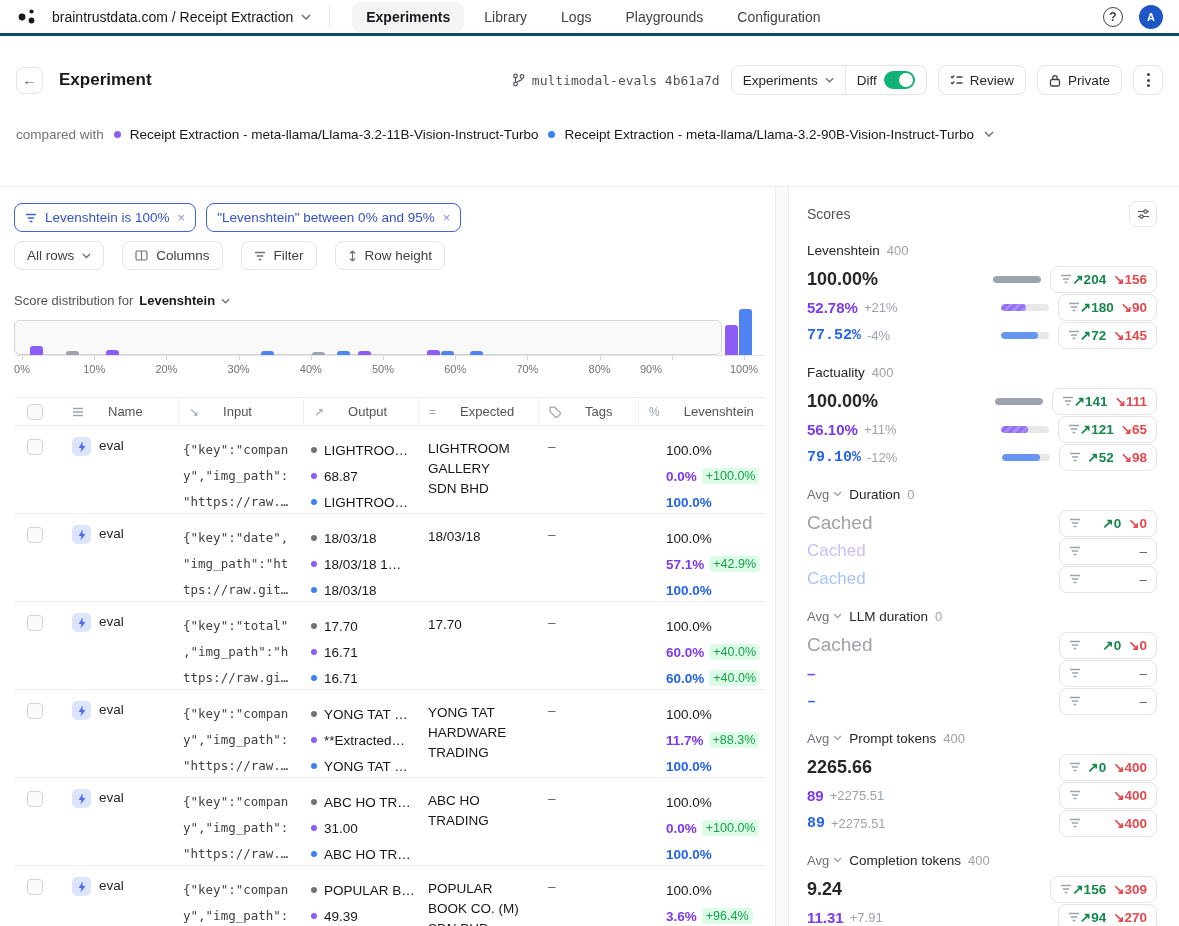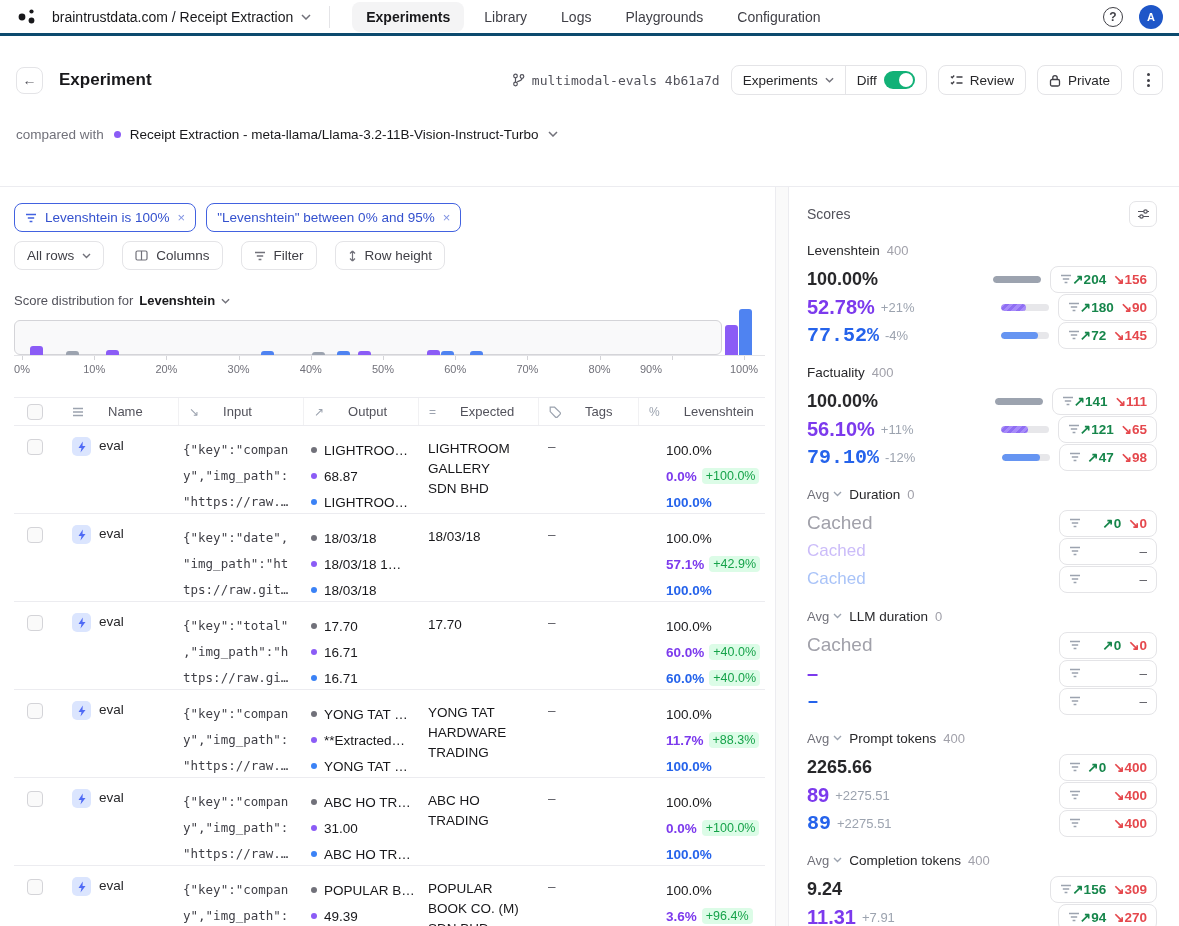--- a/index.html
+++ b/index.html
@@ -106,21 +106,21 @@
   .scorehead { display:flex; align-items:center; justify-content:space-between; margin-bottom:13px; }
   .scoretitle { font-size:14px; color:#52525b; }
   .slidersbtn { width:28px; height:26px; border:1px solid #e4e4e7; border-radius:7px; background:#fff;
     display:flex; align-items:center; justify-content:center; cursor:pointer; }
   .sec { margin-bottom:13px; }
   .sechead { display:flex; align-items:center; gap:7px; height:20px; margin-bottom:5px; font-size:13.5px; }
   .sechead .pref { color:#71717a; font-size:13px; display:flex; align-items:center; gap:4px; cursor:pointer; }
   .sechead .nm { color:#27272a; font-weight:500; }
   .sechead .cnt { color:#a1a1aa; font-size:13px; }
   .srow { display:flex; align-items:center; height:28px; }
-  .sval { font-size:20px; font-weight:700; }
+  .sval { font-size:15px; font-weight:700; }
   .sval.big { font-size:18px; color:#27272a; }
   .sval.muted { font-size:19px; font-weight:500; color:#a1a1aa; }
   .sval.purple{ color:#7c3aed; } .sval.blue{ color:#2563eb;font-family:Liberation Mono, monospace; }
   .sval.purple-light{ color:#cbbcf9; font-size:17px; font-weight:500; }
   .sval.blue-light{ color:#a9c3f8; font-size:17px; font-weight:500; }
   .sdiff { font-size:13px; color:#9ca3af; margin-left:6px; }
   .spacer { flex:1; }
   .pbar { width:48px; height:7px; border-radius:4px; background:#e7e7ea; margin-right:9px; overflow:hidden; }
   .pbar .fill { height:100%; border-radius:4px; }
   .fill.gray{ background:#9ca3af; }
@@ -215,20 +215,24 @@
   </div>
 </div>
 
 <div class="expblock">
   <div class="cmprow">
     <span class="cmplabel">compared with</span>
     <span id="cmp-items" style="display:flex;align-items:center;gap:10px;">
         <span style="display: flex; align-items: center; gap: 9px;">
           <span class="dot purple"></span>
           <span>Receipt Extraction - meta-llama/Llama-3.2-11B-Vision-Instruct-Turbo</span>
+        </span>
+        <span style="display: flex; align-items: center; gap: 9px;">
+          <span class="dot blue"></span>
+          <span>Receipt Extraction - meta-llama/Llama-3.2-90B-Vision-Instruct-Turbo</span>
         </span>
       </span>
     <span class="chev">
       <svg width="10" height="6" viewBox="0 0 10 6">
           <path d="M1 1l4 4 4-4" fill="none" stroke="#71717a" stroke-width="1.5"></path>
         </svg>
     </span>
   </div>
 </div>
 
@@ -757,21 +761,21 @@
           <span class="sdiff">-12%</span>
           <span class="spacer"></span>
           <span class="pbar">
             <span class="fill blue" style="display: block; width: 79%;"></span>
           </span>
           <span class="schip">
             <span><svg width="12" height="10" viewBox="0 0 12 10">
                 <path d="M1 1.5h10M2.8 5h6.4M4.6 8.5h2.8" stroke="#9ca3af" stroke-width="1.4"></path>
               </svg></span>
             <span class="nums">
-              <span class="up">↗47</span>
+              <span class="up">↗52</span>
               <span class="down">↘98</span>
             </span>
           </span>
         </div>
       </div>
       <div class="sec">
         <div class="sechead">
           <span class="pref">
             <span>Avg</span>
             <svg width="9" height="6" viewBox="0 0 9 6">

